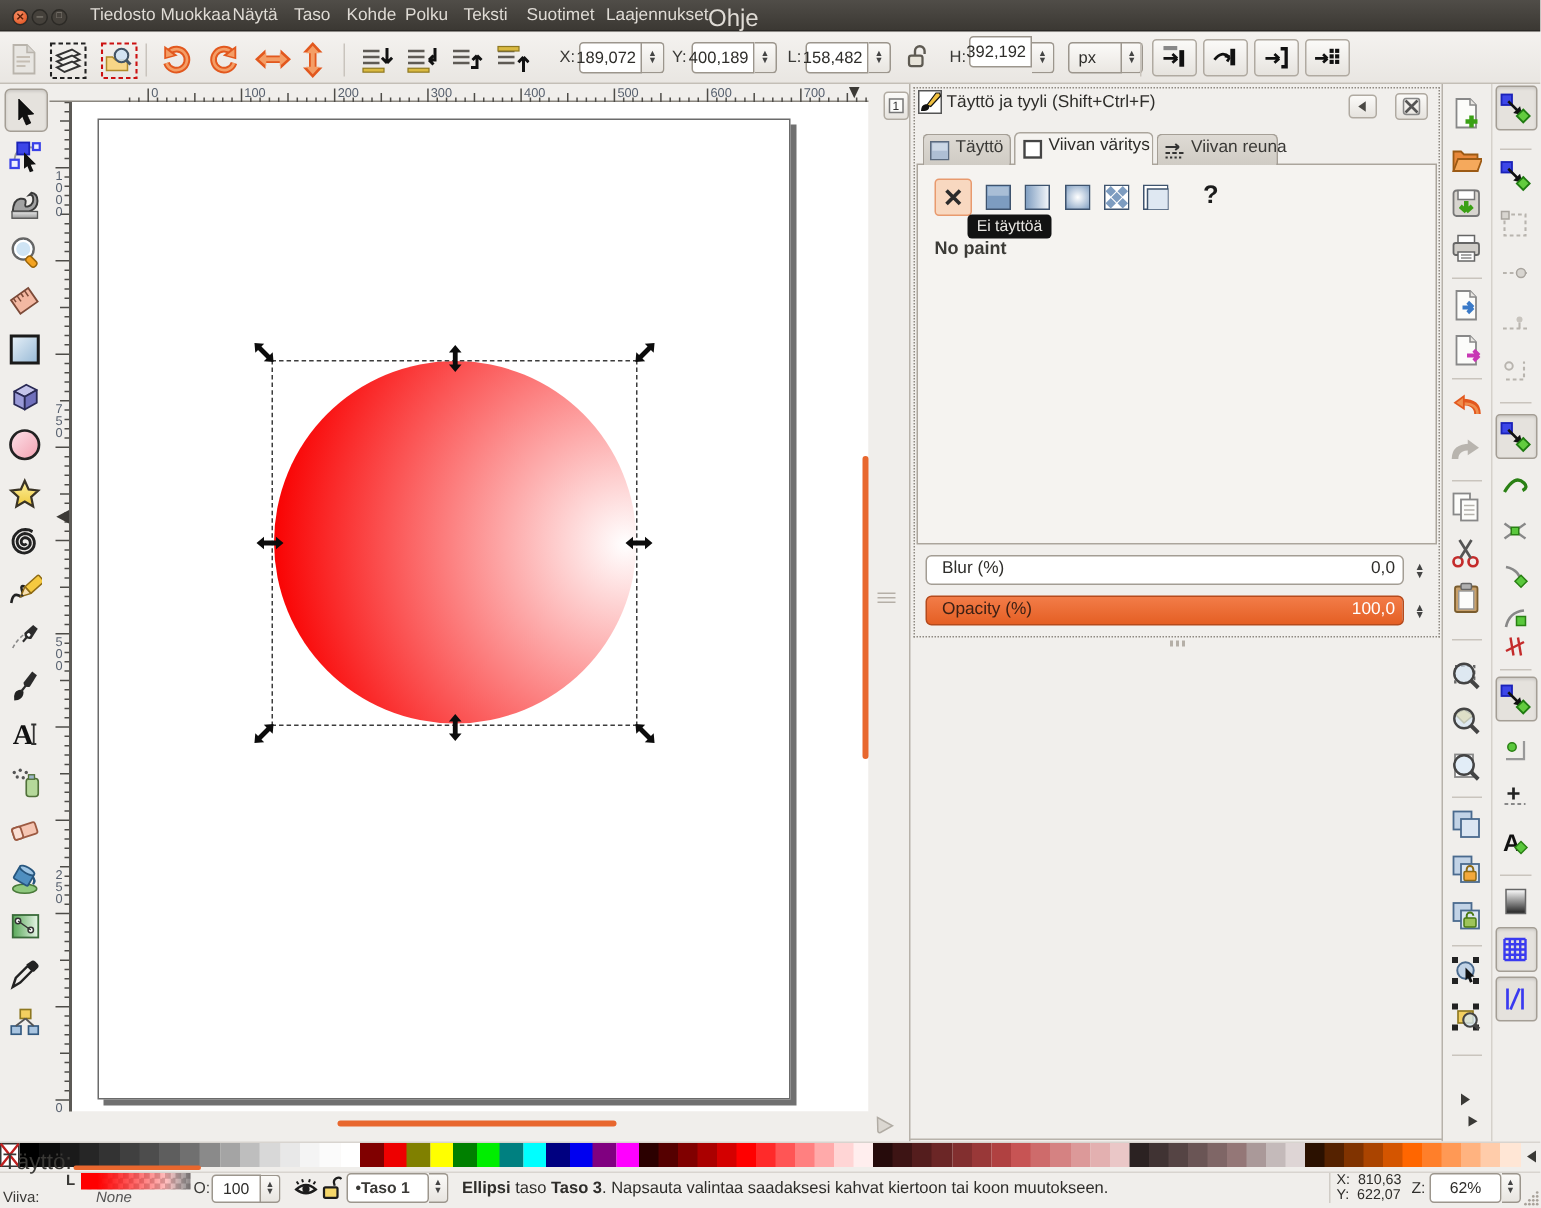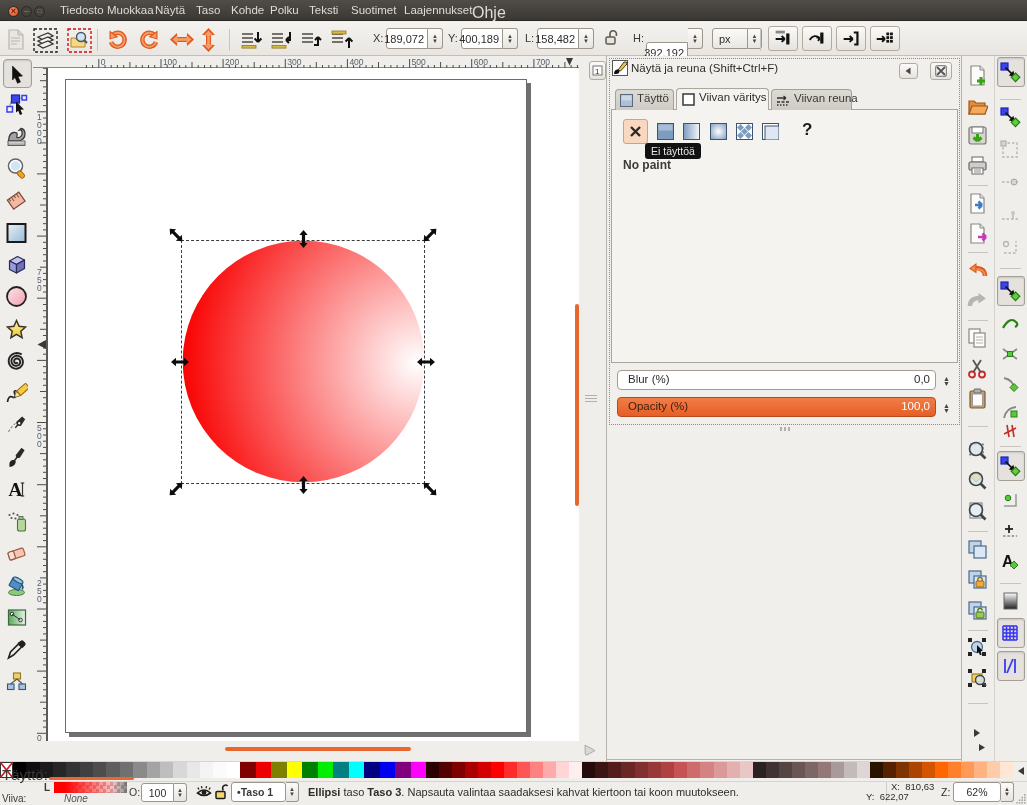--- a/index.html
+++ b/index.html
@@ -134,21 +134,21 @@
     <div class="entry" style="left:537px;top:6px;width:42px;height:21px;border-radius:3px 0 0 3px;justify-content:flex-end;padding-right:3px">158,482</div>
     <div class="spin" style="left:579px;top:6px;width:15px;height:21px">
       <span>▲</span>
       <span>▼</span>
     </div>
 <svg class="ico" style="left:604px;top:7px" width="15" height="17" viewBox="0 0 15 17">
 <rect x="2" y="8" width="9" height="7" rx="1.5" fill="#e8e4da" stroke="#5e5a52" stroke-width="1.5"></rect>
 <path d="M6 8 L6 5 A3.2 3.2 0 0 1 12.4 5 L12.4 7" fill="none" stroke="#5e5a52" stroke-width="1.6"></path>
     </svg>
 <div class="lbl" style="left:633px;top:10px">H:</div>
-    <div class="entry" style="left:646px;top:20px;width:42px;height:21px;border-radius:3px 0 0 3px;justify-content:flex-end;padding-right:3px">392,192</div>
+    <div class="entry" style="left:646px;top:2px;width:42px;height:21px;border-radius:3px 0 0 3px;justify-content:flex-end;padding-right:3px">392,192</div>
     <div class="spin" style="left:688px;top:6px;width:15px;height:21px">
       <span>▲</span>
       <span>▼</span>
     </div>
 <div class="entry" style="left:712px;top:6px;width:36px;height:21px;background:linear-gradient(#fbfaf8,#eae7e2);justify-content:flex-start;padding-left:6px;border-radius:3px 0 0 3px">px</div>
 <div class="spin" style="left:748px;top:6px;width:14px;height:21px;">
       <span>▲</span>
       <span>▼</span>
     </div>
 <div class="sep-v" style="left:760px;top:7px;height:22px"></div>
@@ -600,21 +600,21 @@
 <div class="abs" style="left:585px;top:398px;width:12px;height:1px;background:#b5afa7"></div>
 <div class="abs" style="left:585px;top:401px;width:12px;height:1px;background:#b5afa7"></div>
 <div class="abs" style="left:606px;top:56px;width:356px;height:705px;background:#f1efec;border-left:1px solid #b7b2aa;border-right:1px solid #b7b2aa"></div>
 <div class="abs" style="left:606px;top:759px;width:356px;height:1px;background:#b7b2aa"></div>
 <div class="abs" style="left:609px;top:58px;width:351px;height:367px;border:1px dotted #8f8a82"></div>
 <svg class="abs" style="left:612px;top:60px" width="16" height="16" viewBox="0 0 16 16">
 <rect x="0.5" y="0.5" width="15" height="15" fill="#fff" stroke="#555"></rect>
 <path d="M2 14 Q2 10 5 9.5 Q8 9 7.5 11.5 Q7 14 4 14 Z" fill="#111"></path>
 <path d="M6 10 L12 2 L14.5 2 L15 4 L8.5 11 Z" fill="#f0c040" stroke="#111" stroke-width="0.8"></path>
   </svg>
-<div class="abs" style="left:631px;top:62px;font-size:11.5px;color:#2e2d2a">Näytä ja reuna (Shift+Ctrl+F)</div>
+<div class="abs" style="left:631px;top:62px;font-size:11.5px;color:#2e2d2a">Täyttö ja tyyli (Shift+Ctrl+F)</div>
 <div class="btn" style="left:899px;top:63px;width:19px;height:16px"></div>
 <svg class="abs" style="left:903px;top:66px" width="10" height="10" viewBox="0 0 10 10">
     <path d="M7.5 1.5 L2.5 5 L7.5 8.5 Z" fill="#4a4844"></path>
   </svg>
 <div class="btn" style="left:930px;top:62px;width:22px;height:18px"></div>
 <svg class="abs" style="left:935px;top:65px" width="12" height="12" viewBox="0 0 12 12">
     <path d="M2 2 L10 10 M10 2 L2 10" stroke="#555" stroke-width="1.8"></path>
     <rect x="0.6" y="0.6" width="10.8" height="10.8" fill="none" stroke="#888" stroke-width="1.2" rx="2"></rect>
   </svg>
 <div class="abs" style="left:611px;top:109px;width:347px;height:254px;background:#f5f3f0;border:1px solid #aba59c"></div>
@@ -1057,21 +1057,21 @@
     <path d="M9 6.5 L9 4.5 A3 3 0 0 1 14.5 3.2" fill="none" stroke="#1c1c1c" stroke-width="1.5" transform="rotate(-14 9 6)"></path>
   </svg>
 <div class="entry" style="left:231px;top:782px;width:55px;height:20px;font-size:10.5px;padding-left:5px;font-weight:bold;color:#3a3936">•Taso 1</div>
 <div class="spin" style="left:286px;top:782px;width:13px;height:20px">
     <span>▲</span>
     <span>▼</span>
   </div>
 <div class="abs" style="left:308px;top:786px;font-size:11px;color:#2e2d2a"><b>Ellipsi</b> taso <b>Taso 3</b>. Napsauta valintaa saadaksesi kahvat kiertoon tai koon muutokseen.</div>
 <div class="abs" style="left:886px;top:782px;width:1px;height:20px;background:#d0ccc6"></div>
 <div class="abs" style="left:891px;top:781px;font-size:9.5px;color:#2e2d2a">X:&nbsp; 810,63</div>
-<div class="abs" style="left:866px;top:791px;font-size:9.5px;color:#2e2d2a">Y:&nbsp; 622,07</div>
+<div class="abs" style="left:891px;top:791px;font-size:9.5px;color:#2e2d2a">Y:&nbsp; 622,07</div>
 <div class="abs" style="left:941px;top:786px;font-size:10.5px;color:#2e2d2a">Z:</div>
 <div class="entry" style="left:953px;top:782px;width:48px;height:20px;font-size:10.5px;justify-content:center">62%</div>
 <div class="spin" style="left:1001px;top:782px;width:13px;height:20px">
     <span>▲</span>
     <span>▼</span>
   </div>
 <svg class="abs" style="left:1014px;top:792px" width="13" height="13" viewBox="0 0 13 13">
     <circle cx="10.8" cy="3.0" r="0.9" fill="#a8a29a"></circle>
     <circle cx="8.2" cy="5.6" r="0.9" fill="#a8a29a"></circle>
     <circle cx="10.8" cy="5.6" r="0.9" fill="#a8a29a"></circle>

